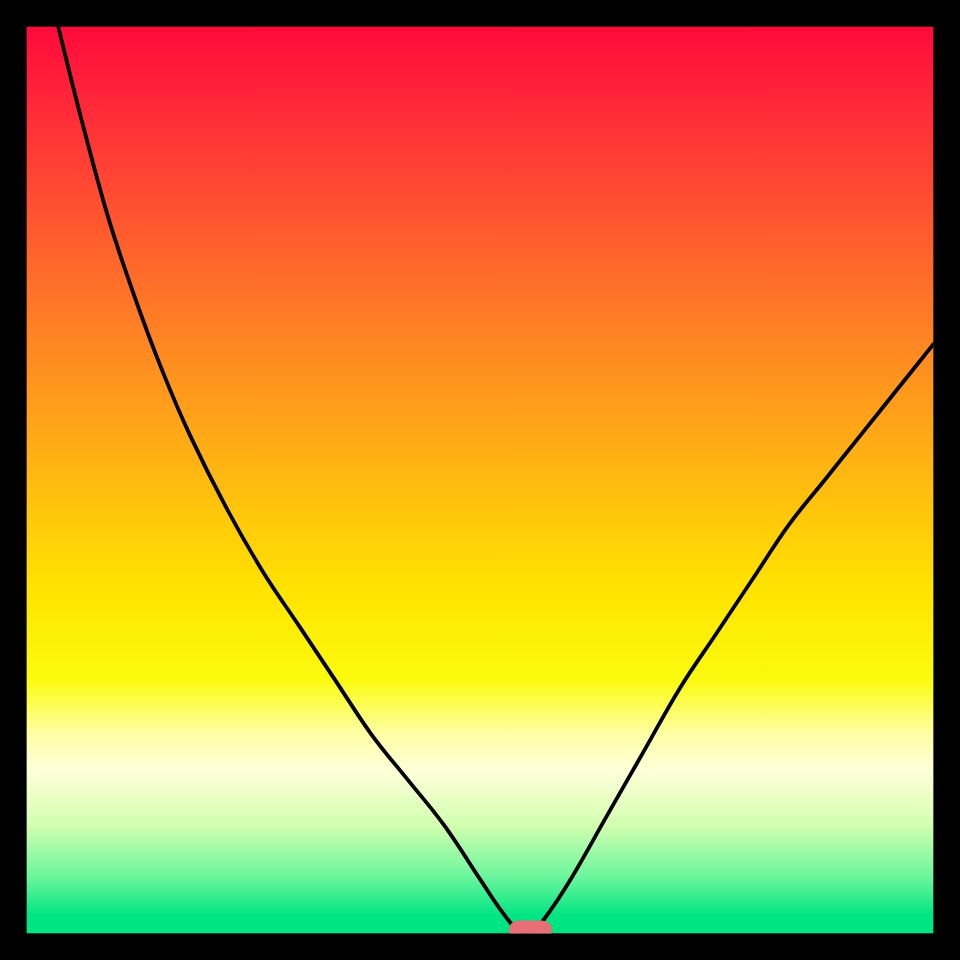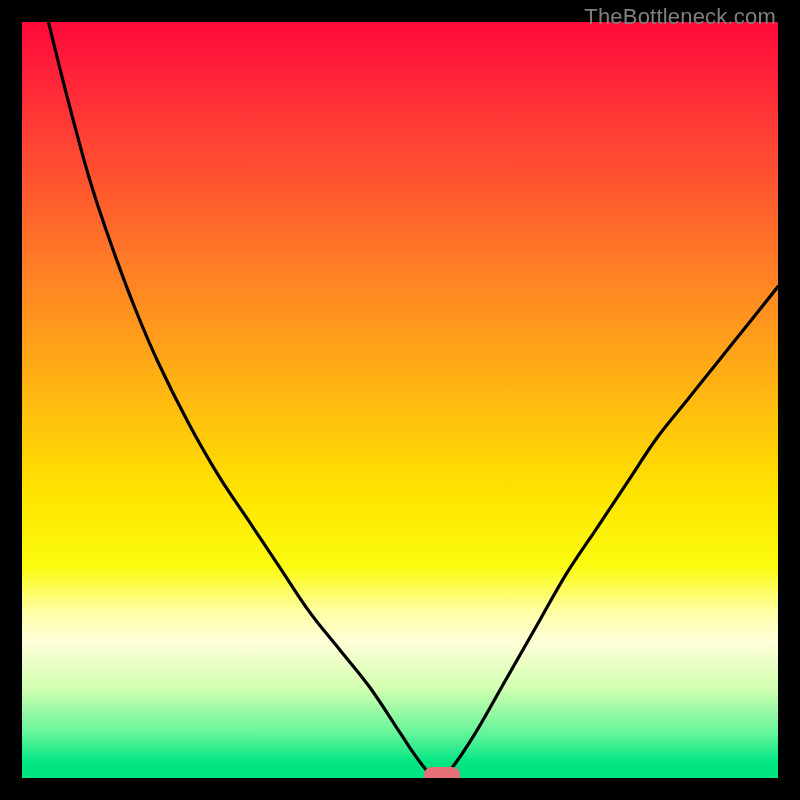--- a/index.html
+++ b/index.html
@@ -82,14 +82,13 @@
   <div class="plot-area">
     <div class="gradient-bg"></div>
 
     <svg class="curve" viewBox="0 0 756 756" preserveAspectRatio="none">
       <path d="M 26.46 0.00 C 29.93 13.86, 37.74 46.49, 45.36 75.60 C 52.98 104.71, 59.72 131.04, 68.04 158.76 C 76.36 186.48, 82.40 203.24, 90.72 226.80 C 99.04 250.36, 105.08 266.49, 113.40 287.28 C 121.72 308.07, 126.38 319.41, 136.08 340.20 C 145.78 360.99, 155.23 379.89, 166.32 400.68 C 177.41 421.47, 185.47 435.58, 196.56 453.60 C 207.65 471.62, 215.71 482.33, 226.80 498.96 C 237.89 515.59, 245.95 527.69, 257.04 544.32 C 268.13 560.95, 276.19 574.43, 287.28 589.68 C 298.37 604.93, 306.43 613.62, 317.52 627.48 C 328.61 641.34, 336.67 650.03, 347.76 665.28 C 358.85 680.53, 369.68 698.17, 378.00 710.64 C 386.32 723.11, 387.58 725.70, 393.12 733.32 C 398.66 740.94, 403.39 748.06, 408.24 752.22 C 413.09 756.38, 415.42 757.39, 419.58 756.00 C 423.74 754.61, 424.68 752.98, 430.92 744.66 C 437.16 736.34, 443.90 726.58, 453.60 710.64 C 463.30 694.70, 472.75 677.12, 483.84 657.72 C 494.93 638.32, 502.99 624.20, 514.08 604.80 C 525.17 585.40, 533.23 569.90, 544.32 551.88 C 555.41 533.86, 563.47 523.15, 574.56 506.52 C 585.65 489.89, 593.71 477.79, 604.80 461.16 C 615.89 444.53, 623.95 431.05, 635.04 415.80 C 646.13 400.55, 654.19 391.86, 665.28 378.00 C 676.37 364.14, 684.43 354.06, 695.52 340.20 C 706.61 326.34, 714.67 316.26, 725.76 302.40 C 736.85 288.54, 750.46 271.53, 756.00 264.60" fill="none" stroke="#000000" stroke-width="3.2" stroke-linecap="round" stroke-linejoin="round"></path>
     </svg>
 
     <div class="marker" style="left: 401.58px; top: 744.976px; background: rgb(232, 111, 120);"></div>
   </div>
 
-  <div class="attribution">TheBottleneck.com</div>
 </div>
 
 </body></html>

